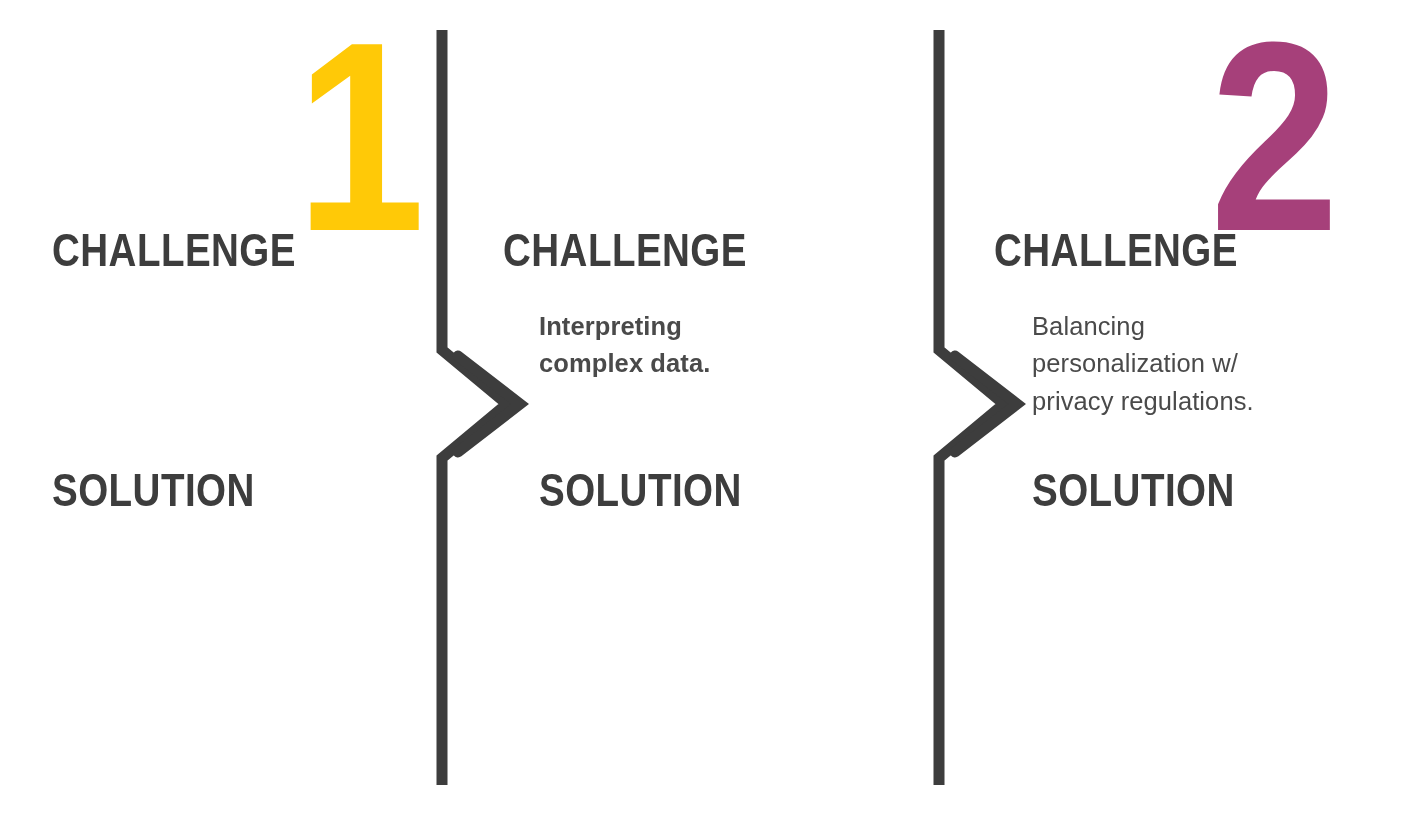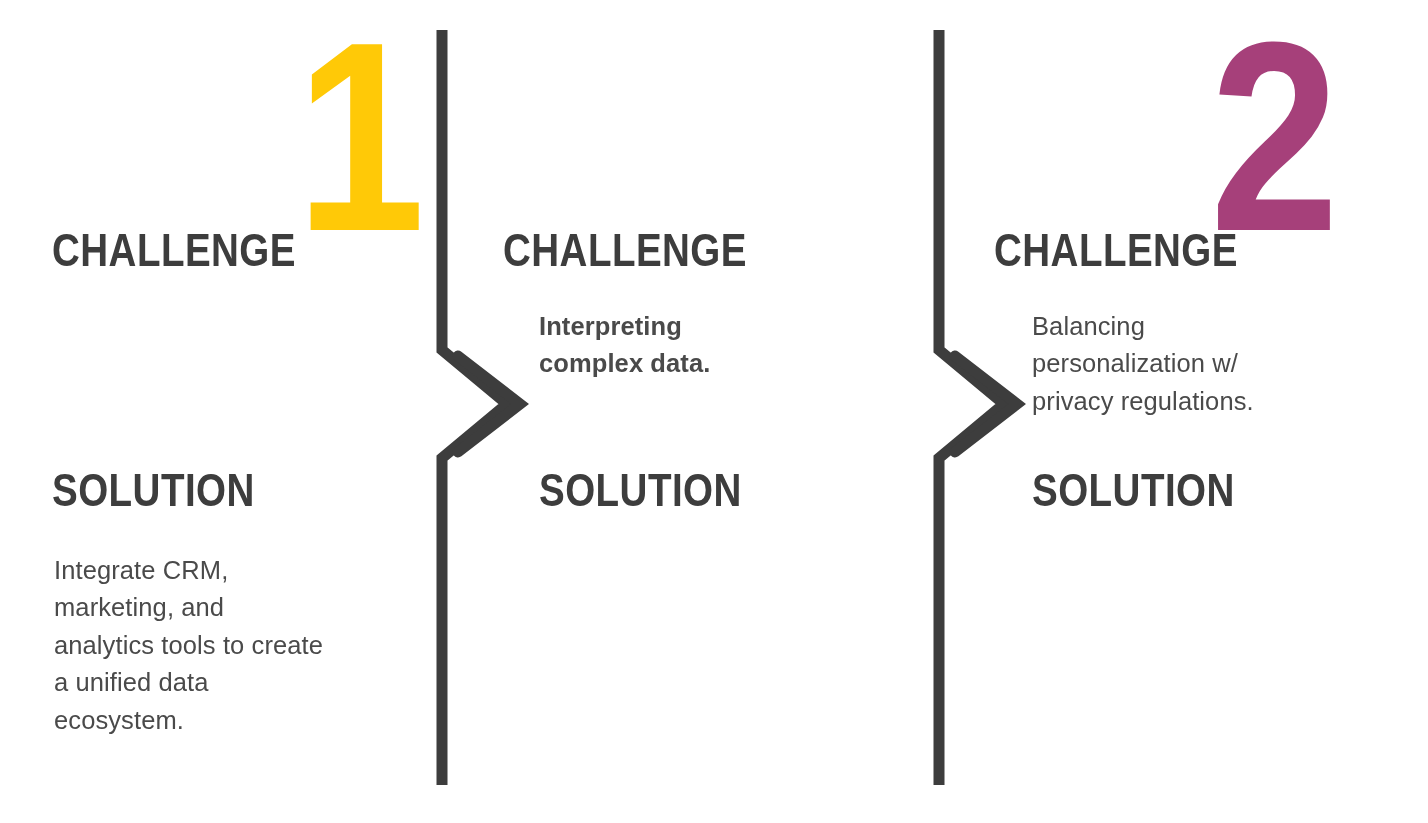--- a/index.html
+++ b/index.html
@@ -106,25 +106,20 @@
 <div id="canvas">
 
   <div class="column" id="col-1">
     <div class="big-number" id="num-1" style="color: rgb(255, 201, 7);">1</div>
 
     <div class="heading" id="c1-challenge-head">CHALLENGE</div>
 
 
     <div class="heading" id="c1-solution-head">SOLUTION</div>
 
-    <div class="body-text" id="c1-solution-body">Integrate CRM,
-marketing, and
-analytics tools to create
-a unified data
-ecosystem.</div>
   </div>
 
   <div class="column" id="col-2">
     <div class="big-number" id="num-2" style="color: rgb(166, 64, 122);">2</div>
 
     <div class="heading" id="c2-challenge-head">CHALLENGE</div>
 
     <div class="body-text" id="c2-challenge-body">Interpreting
 complex data.</div>
 

